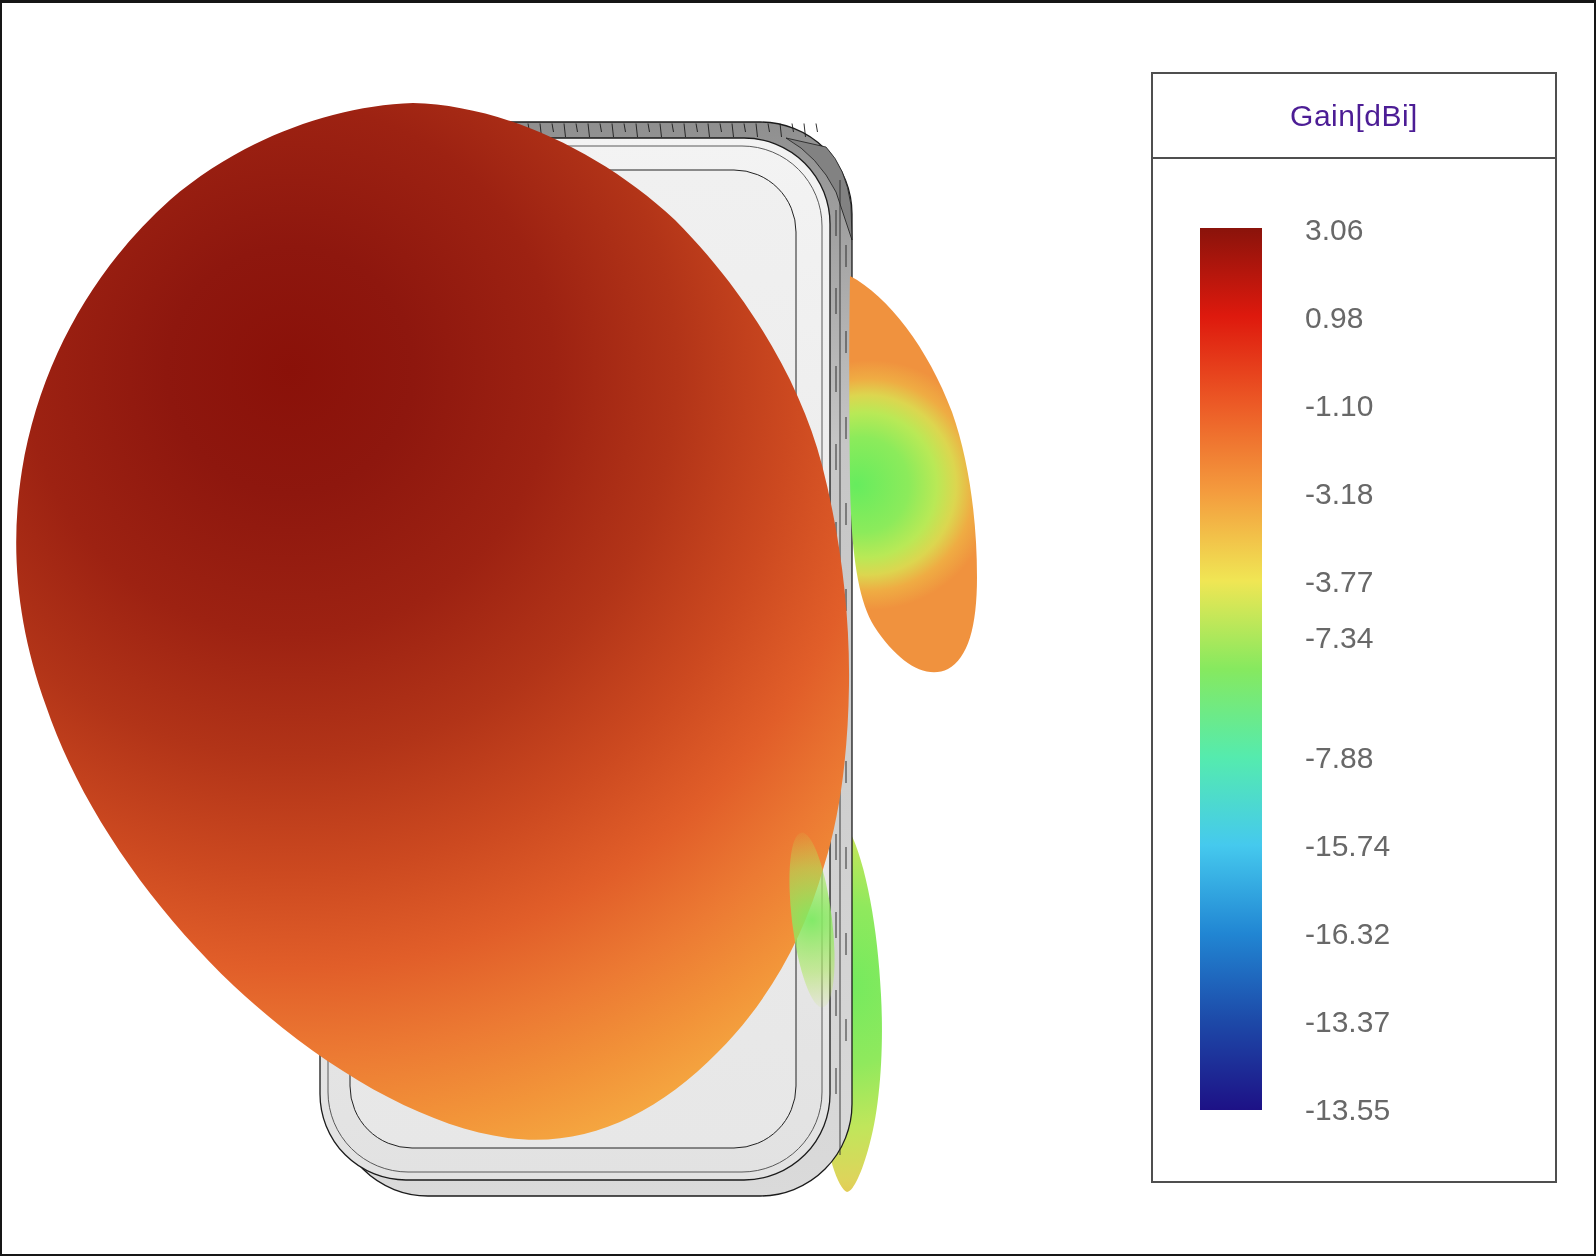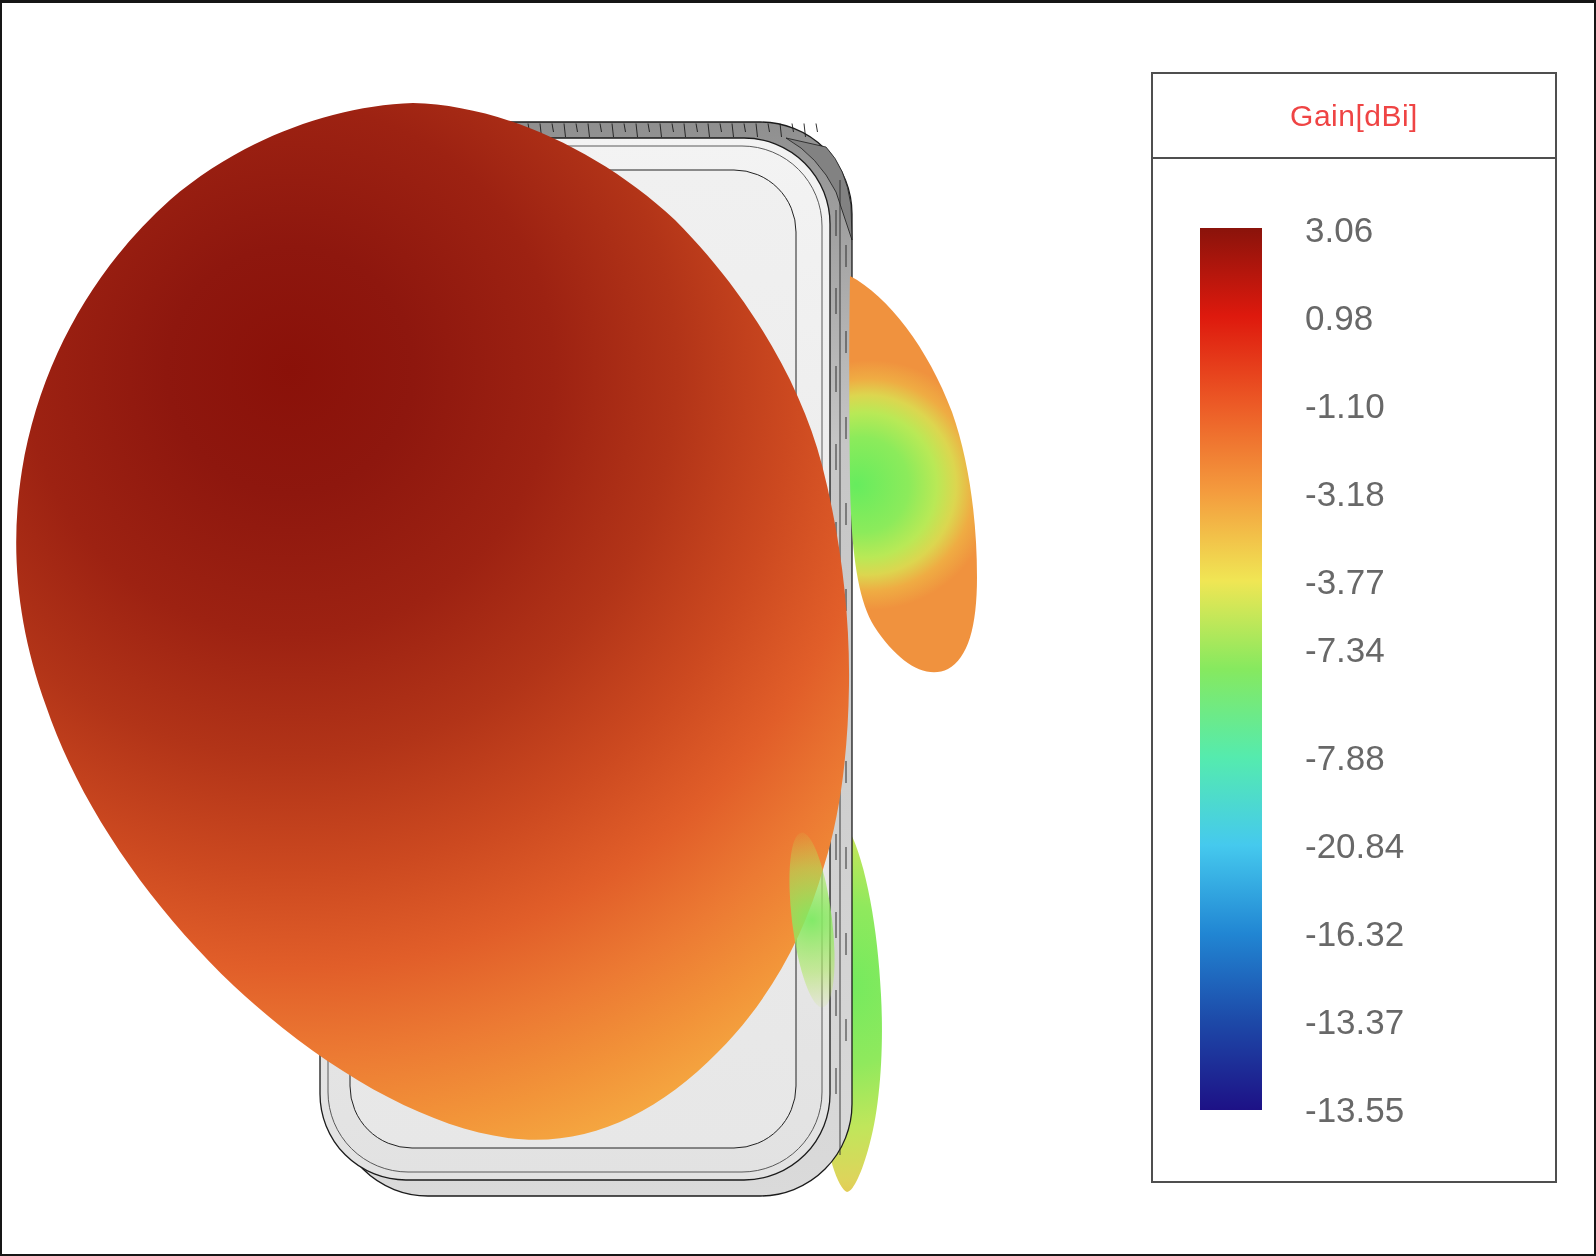--- a/index.html
+++ b/index.html
@@ -5,23 +5,23 @@
   html,body{margin:0;padding:0;background:#ffffff;width:1596px;height:1256px;overflow:hidden;
     font-family:"Liberation Sans", sans-serif;}
   .stage{position:absolute;left:0;top:0;width:1596px;height:1256px;background:#ffffff;}
   .frame{position:absolute;left:0;top:0;right:0;bottom:0;border:2px solid #161616;border-top-width:3px;pointer-events:none;}
   .plot-svg{position:absolute;left:0;top:0;}
   
   .legend{position:absolute;left:1151px;top:72px;width:406px;height:1111px;background:#ffffff;
     border:2px solid #4f4f4f;box-sizing:border-box;}
   .legend-header{position:absolute;left:0;top:0;width:100%;height:85px;border-bottom:2px solid #4f4f4f;
     box-sizing:border-box;display:flex;align-items:center;justify-content:center;}
-  .legend-title{font-size:30px;color:#ef4444;letter-spacing:0.5px;}
+  .legend-title{font-size:30px;color:#4c1d95;letter-spacing:0.5px;}
   .colorbar{position:absolute;left:47px;top:154px;width:62px;height:882px;}
-  .tick{position:absolute;left:152px;transform:translateY(-50%);font-size:35px;color:#686868;white-space:nowrap;}
+  .tick{position:absolute;left:152px;transform:translateY(-50%);font-size:30px;color:#686868;white-space:nowrap;}
 </style>
 </head>
 <body>
 
 <div class="stage">
 
   <svg class="plot-svg" width="1596" height="1256" viewBox="0 0 1596 1256">
     <defs>
       <radialGradient id="gMain" gradientUnits="userSpaceOnUse" cx="290" cy="370" r="880">
           <stop offset="0" stop-color="#8A1109"></stop>
@@ -149,22 +149,22 @@
   <div class="legend">
     <div class="legend-header">
       <span class="legend-title">Gain[dBi]</span>
     </div>
     <div class="colorbar" id="colorbar" style="background: linear-gradient(rgb(138, 19, 11) 0%, rgb(222, 25, 13) 10%, rgb(236, 90, 38) 20%, rgb(244, 156, 62) 30%, rgb(240, 230, 84) 40%, rgb(134, 233, 95) 50%, rgb(85, 235, 174) 60%, rgb(69, 201, 238) 70%, rgb(33, 134, 211) 80%, rgb(29, 73, 168) 90%, rgb(29, 17, 134) 100%);"></div>
     <div class="tick" style="top:156px">3.06</div>
     <div class="tick" style="top:244px">0.98</div>
     <div class="tick" style="top:332px">-1.10</div>
     <div class="tick" style="top:420px">-3.18</div>
     <div class="tick" style="top:508px">-3.77</div>
-    <div class="tick" style="top:576px">-7.34</div>
+    <div class="tick" style="top:564px">-7.34</div>
     <div class="tick" style="top:684px">-7.88</div>
-    <div class="tick" style="top:772px">-20.84</div>
+    <div class="tick" style="top:772px">-15.74</div>
     <div class="tick" style="top:860px">-16.32</div>
     <div class="tick" style="top:948px">-13.37</div>
     <div class="tick" style="top:1036px">-13.55</div>
   </div>
 
   <div class="frame"></div>
 </div>
 
 </body></html>

